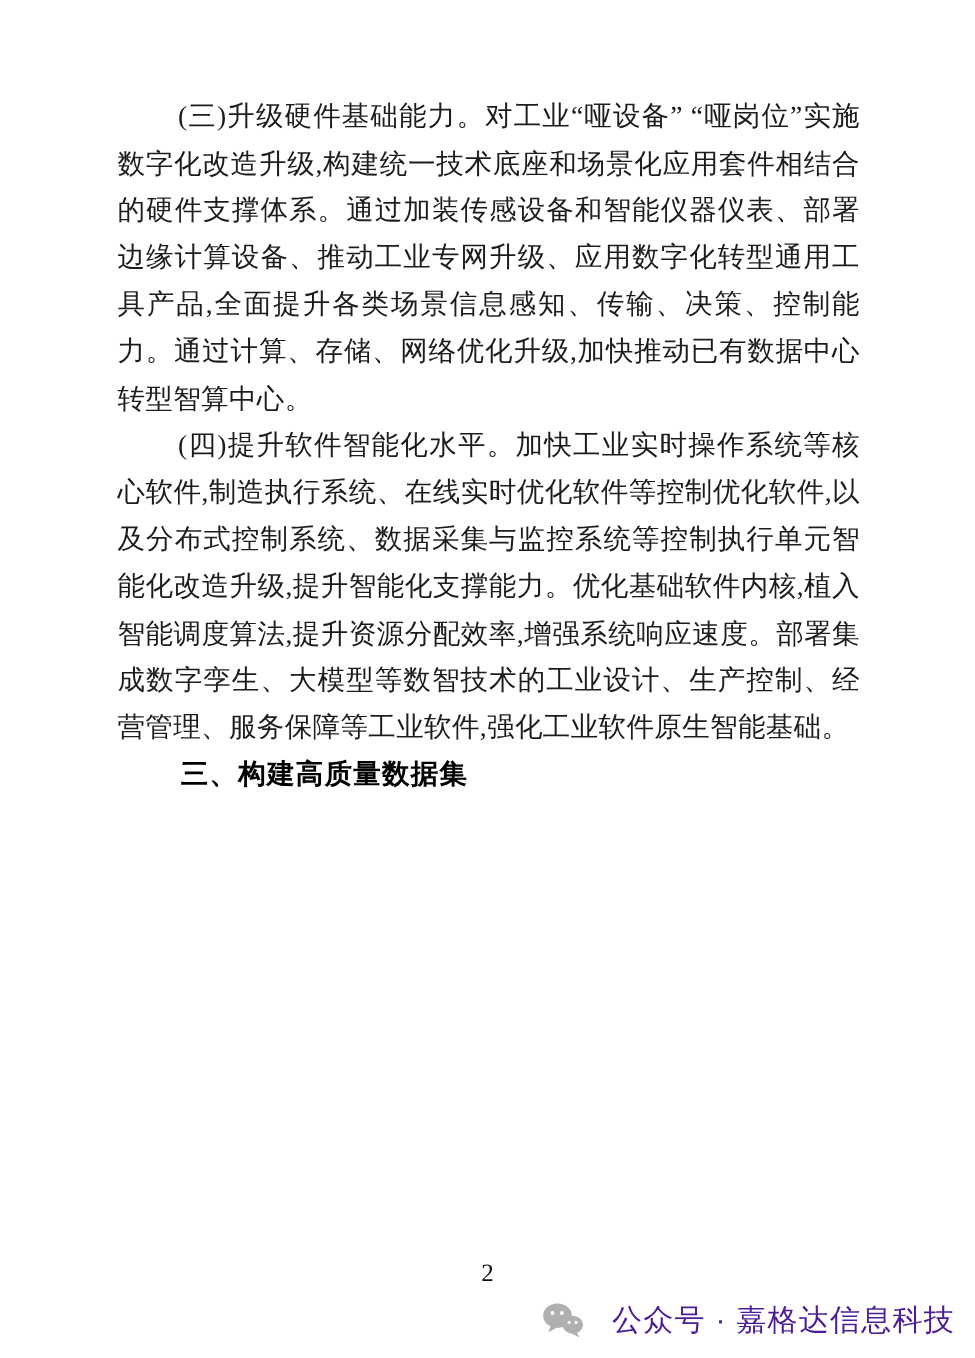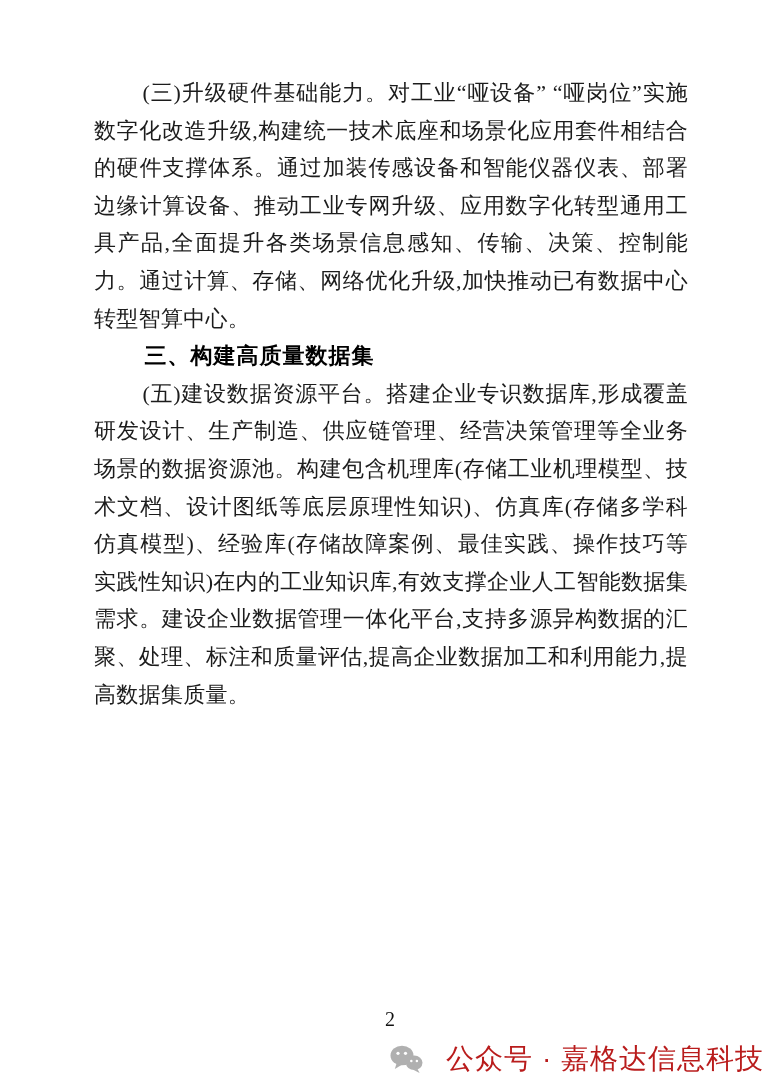--- a/index.html
+++ b/index.html
@@ -51,42 +51,42 @@
     color: #111111;
     font-family: "Liberation Serif", "DejaVu Serif", serif;
   }
   .watermark {
     position: absolute;
     top: 1040px;
     right: 16px;
     display: flex;
     align-items: center;
     gap: 23px;
-    color: #b91c1c;
+    color: #4c1d95;
     font-family: "Liberation Sans", "DejaVu Sans", sans-serif;
-    font-size: 28px;
+    font-size: 24px;
     letter-spacing: 1px;
     user-select: none;
   }
   .wm-icon {
     display: inline-block;
     width: 33px;
     height: 28px;
     line-height: 0;
   }
 </style>
 </head>
 <body>
 
 <div class="page">
 
   <div class="doc-body">
     <p class="para body-para">(三)升级硬件基础能力。对工业“哑设备” “哑岗位”实施数字化改造升级,构建统一技术底座和场景化应用套件相结合的硬件支撑体系。通过加装传感设备和智能仪器仪表、部署边缘计算设备、推动工业专网升级、应用数字化转型通用工具产品,全面提升各类场景信息感知、传输、决策、控制能力。通过计算、存储、网络优化升级,加快推动已有数据中心转型智算中心。</p>
+    <p class="para body-para">(四)提升软件智能化水平。加快工业实时操作系统等核心软件,制造执行系统、在线实时优化软件等控制优化软件,以及分布式控制系统、数据采集与监控系统等控制执行单元智能化改造升级,提升智能化支撑能力。优化基础软件内核,植入智能调度算法,提升资源分配效率,增强系统响应速度。部署集成数字孪生、大模型等数智技术的工业设计、生产控制、经营管理、服务保障等工业软件,强化工业软件原生智能基础。</p>
     <p class="para section-heading">三、构建高质量数据集</p>
-    <p class="para body-para">(五)建设数据资源平台。搭建企业专识数据库,形成覆盖研发设计、生产制造、供应链管理、经营决策管理等全业务场景的数据资源池。构建包含机理库(存储工业机理模型、技术文档、设计图纸等底层原理性知识)、仿真库(存储多学科仿真模型)、经验库(存储故障案例、最佳实践、操作技巧等实践性知识)在内的工业知识库,有效支撑企业人工智能数据集需求。建设企业数据管理一体化平台,支持多源异构数据的汇聚、处理、标注和质量评估,提高企业数据加工和利用能力,提高数据集质量。</p>
   </div>
 
   <div class="page-number">2</div>
 
   <div class="watermark">
     <span class="wm-icon">
       <svg width="33" height="28" viewBox="0 0 33 28" xmlns="http://www.w3.org/2000/svg">
         <ellipse cx="12" cy="10.5" rx="11.5" ry="9.8" fill="#b0b0b0"></ellipse>
         <path d="M6.5 18.5 L4.8 24 L11.5 20" fill="#b0b0b0"></path>
         <circle cx="8" cy="8.3" r="1.6" fill="#ffffff"></circle>

